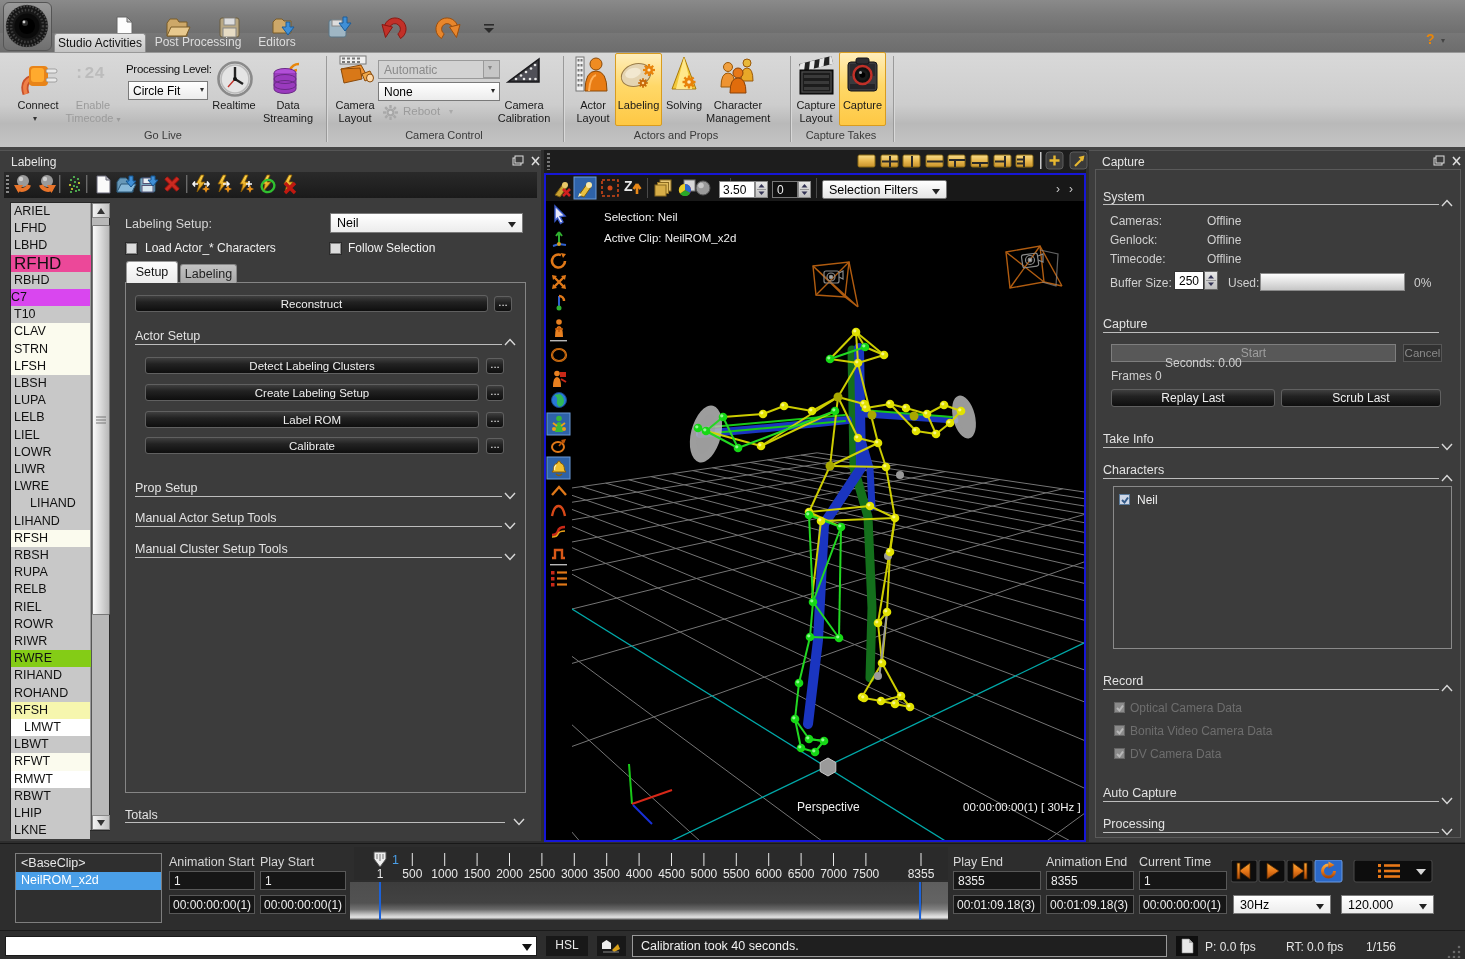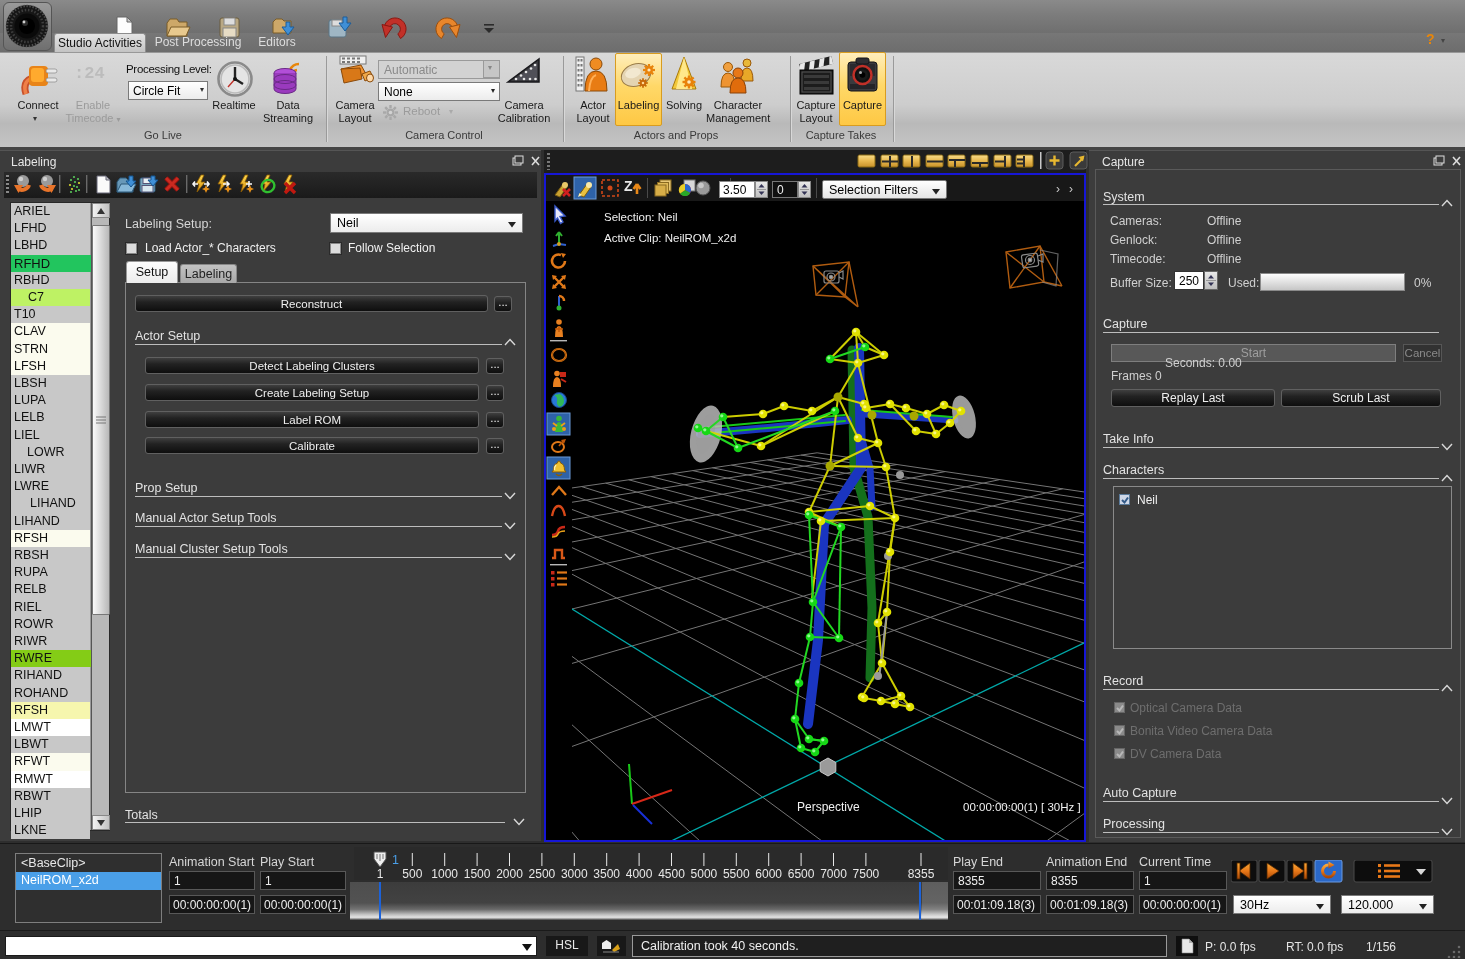--- a/index.html
+++ b/index.html
@@ -392,48 +392,48 @@
     </g>
 <g transform="translate(269,1)">
       <path d="M8 0 L3 9 h3 L4 17 L12 7 h-4 L11 0 z" fill="url(#lb)" stroke="#8a5c04" stroke-width=".8"></path>
       <path d="M4 8 L14 18 M14 8 L4 18" stroke="#c01810" stroke-width="3.4"></path>
     </g>
 </svg>
 <div class="ab" style="left:10px;top:202px;width:100px;height:629px;background:#9a9a9a;border:1px solid #282828">
     <div style="position:absolute;left:0;top:0.0px;width:79px;height:17.2px;background:#c8c8c8;color:#111;font-size:12.5px;padding-left:3px;line-height:17px">ARIEL</div>
     <div style="position:absolute;left:0;top:17.2px;width:79px;height:17.2px;background:#c8c8c8;color:#111;font-size:12.5px;padding-left:3px;line-height:17px">LFHD</div>
     <div style="position:absolute;left:0;top:34.4px;width:79px;height:17.2px;background:#c8c8c8;color:#111;font-size:12.5px;padding-left:3px;line-height:17px">LBHD</div>
-    <div style="position:absolute;left:0;top:51.6px;width:88px;height:17.2px;background:#22c55e;color:#111;font-size:13px;padding-left:3px;line-height:17px">RFHD</div>
+    <div style="position:absolute;left:0;top:51.6px;width:88px;height:17.2px;background:#ec4899;color:#111;font-size:17px;padding-left:3px;line-height:17px">RFHD</div>
     <div style="position:absolute;left:0;top:68.8px;width:79px;height:17.2px;background:#c8c8c8;color:#111;font-size:12.5px;padding-left:3px;line-height:17px">RBHD</div>
-    <div style="position:absolute;left:0;top:86.0px;width:79px;height:19px;background:#bef264;color:#111;font-size:12.5px;padding-left:17px;line-height:17px">C7</div>
+    <div style="position:absolute;left:0;top:86.0px;width:79px;height:19px;background:#d946ef;color:#111;font-size:12.5px;padding-left:0;line-height:17px">C7</div>
     <div style="position:absolute;left:0;top:103.2px;width:79px;height:17.2px;background:#c8c8c8;color:#111;font-size:12.5px;padding-left:3px;line-height:17px">T10</div>
     <div style="position:absolute;left:0;top:120.4px;width:79px;height:17.2px;background:#fbfbee;color:#111;font-size:12.5px;padding-left:3px;line-height:17px">CLAV</div>
     <div style="position:absolute;left:0;top:137.6px;width:79px;height:17.2px;background:#fbfbee;color:#111;font-size:12.5px;padding-left:3px;line-height:17px">STRN</div>
     <div style="position:absolute;left:0;top:154.8px;width:79px;height:17.2px;background:#fbfbee;color:#111;font-size:12.5px;padding-left:3px;line-height:17px">LFSH</div>
     <div style="position:absolute;left:0;top:172.0px;width:79px;height:17.2px;background:#c8c8c8;color:#111;font-size:12.5px;padding-left:3px;line-height:17px">LBSH</div>
     <div style="position:absolute;left:0;top:189.2px;width:79px;height:17.2px;background:#c8c8c8;color:#111;font-size:12.5px;padding-left:3px;line-height:17px">LUPA</div>
     <div style="position:absolute;left:0;top:206.4px;width:79px;height:17.2px;background:#c8c8c8;color:#111;font-size:12.5px;padding-left:3px;line-height:17px">LELB</div>
     <div style="position:absolute;left:0;top:223.6px;width:79px;height:17.2px;background:#c8c8c8;color:#111;font-size:12.5px;padding-left:3px;line-height:17px">LIEL</div>
-    <div style="position:absolute;left:0;top:240.8px;width:79px;height:17.2px;background:#c8c8c8;color:#111;font-size:12.5px;padding-left:16px;line-height:17px">LOWR</div>
+    <div style="position:absolute;left:0;top:240.8px;width:79px;height:17.2px;background:#c8c8c8;color:#111;font-size:12.5px;padding-left:3px;line-height:17px">LOWR</div>
     <div style="position:absolute;left:0;top:258.0px;width:79px;height:17.2px;background:#c8c8c8;color:#111;font-size:12.5px;padding-left:3px;line-height:17px">LIWR</div>
     <div style="position:absolute;left:0;top:275.2px;width:79px;height:17.2px;background:#c8c8c8;color:#111;font-size:12.5px;padding-left:3px;line-height:17px">LWRE</div>
     <div style="position:absolute;left:0;top:292.4px;width:79px;height:17.2px;background:#c8c8c8;color:#111;font-size:12.5px;padding-left:19px;line-height:17px">LIHAND</div>
     <div style="position:absolute;left:0;top:309.6px;width:79px;height:17.2px;background:#c8c8c8;color:#111;font-size:12.5px;padding-left:3px;line-height:17px">LIHAND</div>
     <div style="position:absolute;left:0;top:326.8px;width:79px;height:17.2px;background:#fbfbee;color:#111;font-size:12.5px;padding-left:3px;line-height:17px">RFSH</div>
     <div style="position:absolute;left:0;top:344.0px;width:79px;height:17.2px;background:#c8c8c8;color:#111;font-size:12.5px;padding-left:3px;line-height:17px">RBSH</div>
     <div style="position:absolute;left:0;top:361.2px;width:79px;height:17.2px;background:#c8c8c8;color:#111;font-size:12.5px;padding-left:3px;line-height:17px">RUPA</div>
     <div style="position:absolute;left:0;top:378.4px;width:79px;height:17.2px;background:#c8c8c8;color:#111;font-size:12.5px;padding-left:3px;line-height:17px">RELB</div>
     <div style="position:absolute;left:0;top:395.6px;width:79px;height:17.2px;background:#c8c8c8;color:#111;font-size:12.5px;padding-left:3px;line-height:17px">RIEL</div>
     <div style="position:absolute;left:0;top:412.8px;width:79px;height:17.2px;background:#c8c8c8;color:#111;font-size:12.5px;padding-left:3px;line-height:17px">ROWR</div>
     <div style="position:absolute;left:0;top:430.0px;width:79px;height:17.2px;background:#c8c8c8;color:#111;font-size:12.5px;padding-left:3px;line-height:17px">RIWR</div>
     <div style="position:absolute;left:0;top:447.2px;width:83px;height:17.2px;background:#84cc16;color:#111;font-size:12.5px;padding-left:3px;line-height:17px">RWRE</div>
     <div style="position:absolute;left:0;top:464.4px;width:79px;height:17.2px;background:#c8c8c8;color:#111;font-size:12.5px;padding-left:3px;line-height:17px">RIHAND</div>
     <div style="position:absolute;left:0;top:481.6px;width:79px;height:17.2px;background:#c8c8c8;color:#111;font-size:12.5px;padding-left:3px;line-height:17px">ROHAND</div>
     <div style="position:absolute;left:0;top:498.8px;width:79px;height:17.2px;background:#f6f6ae;color:#111;font-size:12.5px;padding-left:3px;line-height:17px">RFSH</div>
-    <div style="position:absolute;left:0;top:516.0px;width:79px;height:17.2px;background:#ffffff;color:#111;font-size:12.5px;padding-left:3px;line-height:17px">LMWT</div>
+    <div style="position:absolute;left:0;top:516.0px;width:79px;height:17.2px;background:#ffffff;color:#111;font-size:12.5px;padding-left:13px;line-height:17px">LMWT</div>
     <div style="position:absolute;left:0;top:533.2px;width:79px;height:17.2px;background:#c8c8c8;color:#111;font-size:12.5px;padding-left:3px;line-height:17px">LBWT</div>
     <div style="position:absolute;left:0;top:550.4px;width:79px;height:17.2px;background:#fbfbee;color:#111;font-size:12.5px;padding-left:3px;line-height:17px">RFWT</div>
     <div style="position:absolute;left:0;top:567.6px;width:79px;height:17.2px;background:#ffffff;color:#111;font-size:12.5px;padding-left:3px;line-height:17px">RMWT</div>
     <div style="position:absolute;left:0;top:584.8px;width:79px;height:17.2px;background:#c8c8c8;color:#111;font-size:12.5px;padding-left:3px;line-height:17px">RBWT</div>
     <div style="position:absolute;left:0;top:602.0px;width:79px;height:17.2px;background:#c8c8c8;color:#111;font-size:12.5px;padding-left:3px;line-height:17px">LHIP</div>
     <div style="position:absolute;left:0;top:619.2px;width:79px;height:17.2px;background:#c8c8c8;color:#111;font-size:12.5px;padding-left:3px;line-height:17px">LKNE</div>
   </div>
 <div class="ab" style="left:91px;top:203px;width:18px;height:627px;background:#b8b8b8;border-left:1px solid #555">
  <div style="position:absolute;left:0;top:0;width:18px;height:15px;background:linear-gradient(90deg,#f2f2f2,#c2c2c2);border:1px solid #888"></div>
  <svg style="position:absolute;left:4px;top:4px" width="10" height="8">

